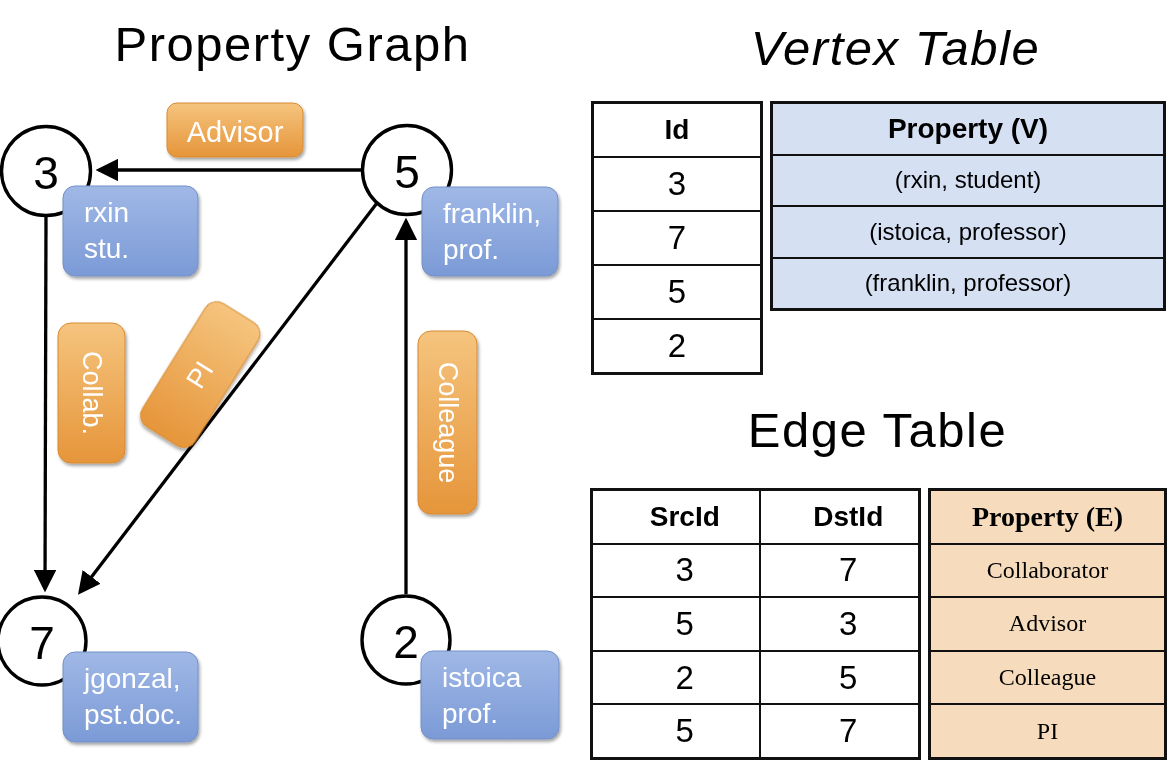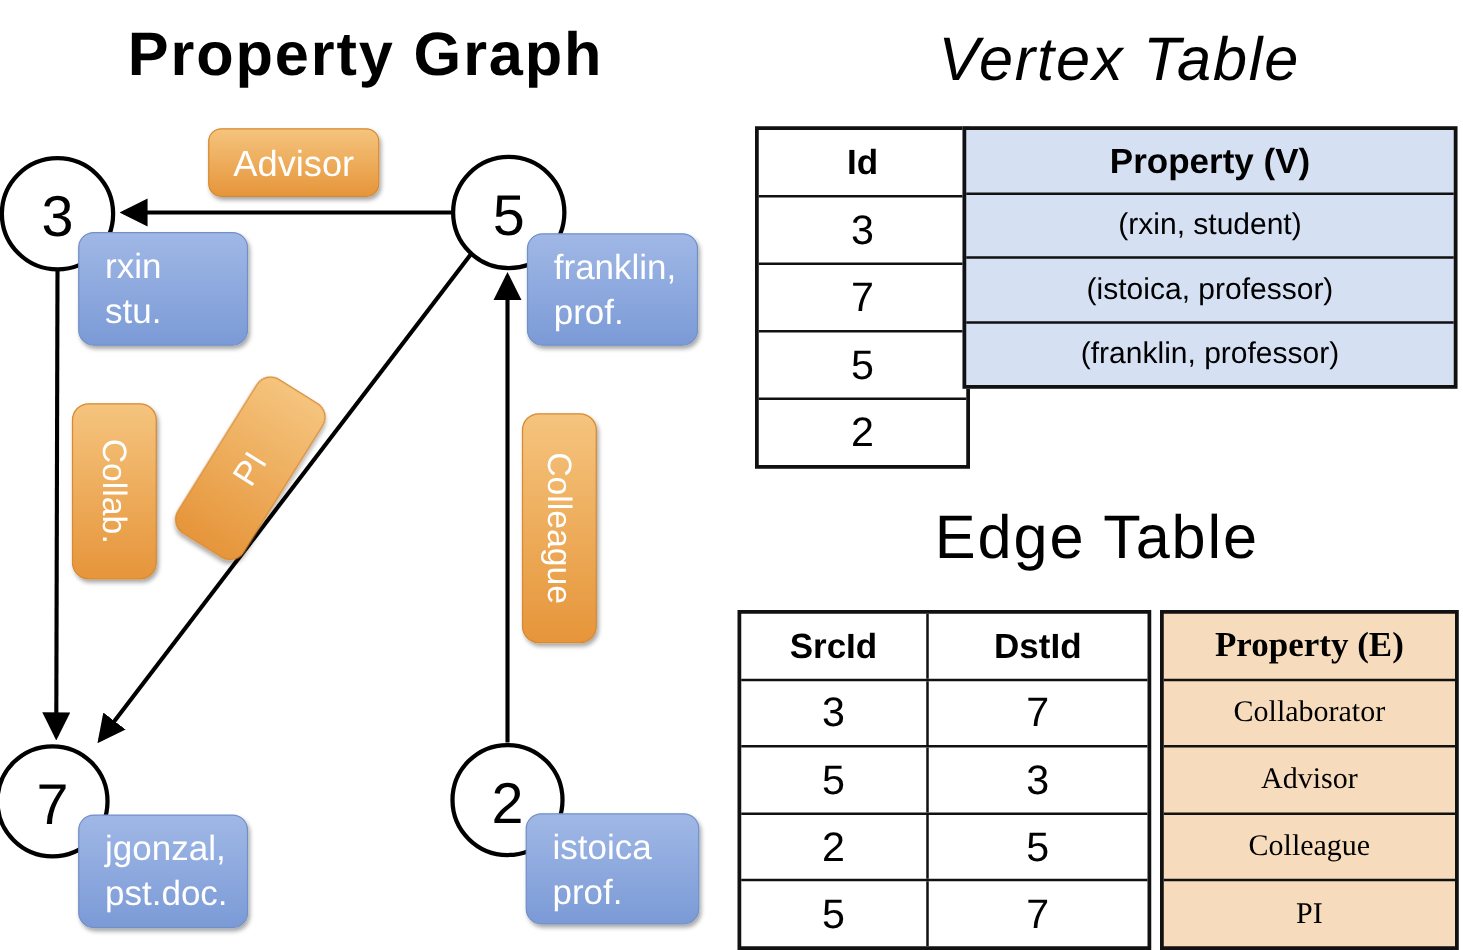--- a/index.html
+++ b/index.html
@@ -18,31 +18,31 @@
   }
   .trow{
     flex:1;display:flex;align-items:center;justify-content:center;
     border-top:2px solid #111;font-size:33px;
   }
   .trow:first-child{border-top:none;}
   .trow.th{font-weight:bold;font-size:28px;}
   .prop-cell{font-size:24px;}
   .tbl.vertex-prop{background:#D5E0F3;}
   .tbl.edge-prop{background:#F6DCBD;font-family:Liberation Serif, serif;}
-  .cell{height:100%;display:flex;align-items:center;justify-content:center;box-sizing:border-box;}
+  .cell{height:100%;display:flex;align-items:center;justify-content:center;box-sizing:border-box;margin-left:18px;}
   .cell.src{width:46%;border-right:2.5px solid #111;}
   .cell.dst{flex:1;}
   svg text{font-family:"Liberation Sans",sans-serif;}
 </style>
 </head>
 <body>
 
 <div class="stage">
 
-  <div class="title" style="left:0;top:16px;width:585px;font-weight:bold;">Property Graph</div>
+  <div class="title" style="left:0;top:16px;width:585px;">Property Graph</div>
   <div class="title" style="left:603px;top:20px;width:585px;font-style:italic;">Vertex Table</div>
   <div class="title" style="left:585px;top:402px;width:585px;">Edge Table</div>
 
   <svg class="graph" width="585" height="760" viewBox="0 0 585 760" style="position:absolute;left:0;top:0;">
     <defs>
       <linearGradient id="gradOrange" x1="0" y1="0" x2="0" y2="1">
         <stop offset="0" stop-color="#F5C47E"></stop>
         <stop offset="1" stop-color="#E6953A"></stop>
       </linearGradient>
       <linearGradient id="gradBlue" x1="0" y1="0" x2="0" y2="1">
@@ -94,21 +94,21 @@
 
     <rect x="63" y="652" width="135" height="90" rx="12" fill="url(#gradBlue)" stroke="#7290C8" stroke-width="1" filter="url(#ds)"></rect>
     <text x="84" y="688" font-size="28" fill="#fff">jgonzal,</text>
     <text x="84" y="724" font-size="28" fill="#fff">pst.doc.</text>
 
     <rect x="421" y="651" width="138" height="88" rx="12" fill="url(#gradBlue)" stroke="#7290C8" stroke-width="1" filter="url(#ds)"></rect>
     <text x="442" y="687" font-size="28" fill="#fff">istoica</text>
     <text x="442" y="723" font-size="28" fill="#fff">prof.</text>
   </svg>
 
-  <div class="tbl" style="left:604px;top:101px;width:172px;height:274px;">
+  <div class="tbl" style="left:591px;top:101px;width:172px;height:274px;">
     <div class="trow th">Id</div>
     <div class="trow">3</div>
     <div class="trow">7</div>
     <div class="trow">5</div>
     <div class="trow">2</div>
   </div>
 
   <div class="tbl vertex-prop" style="left:770px;top:101px;width:396px;height:210px;">
     <div class="trow th">Property (V)</div>
     <div class="trow prop-cell">(rxin, student)</div>

